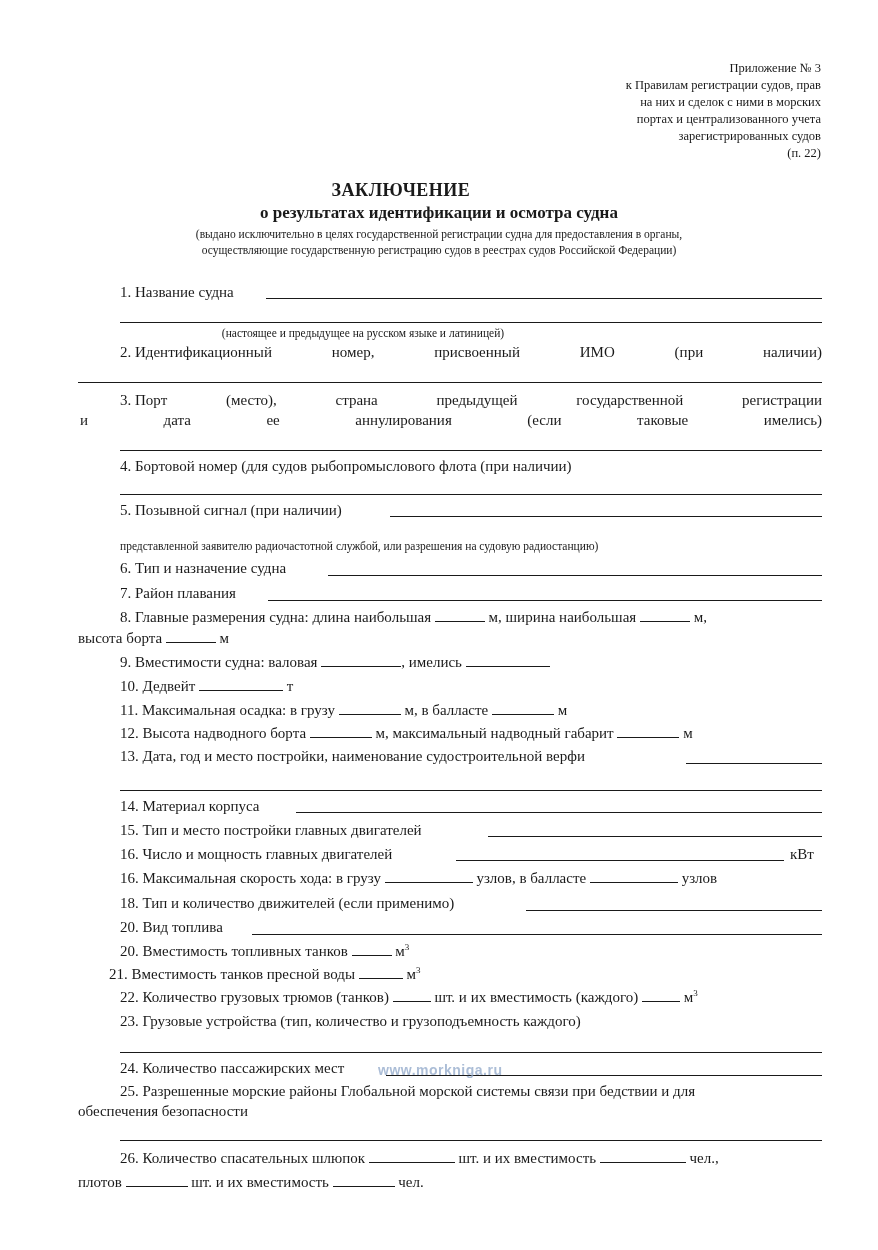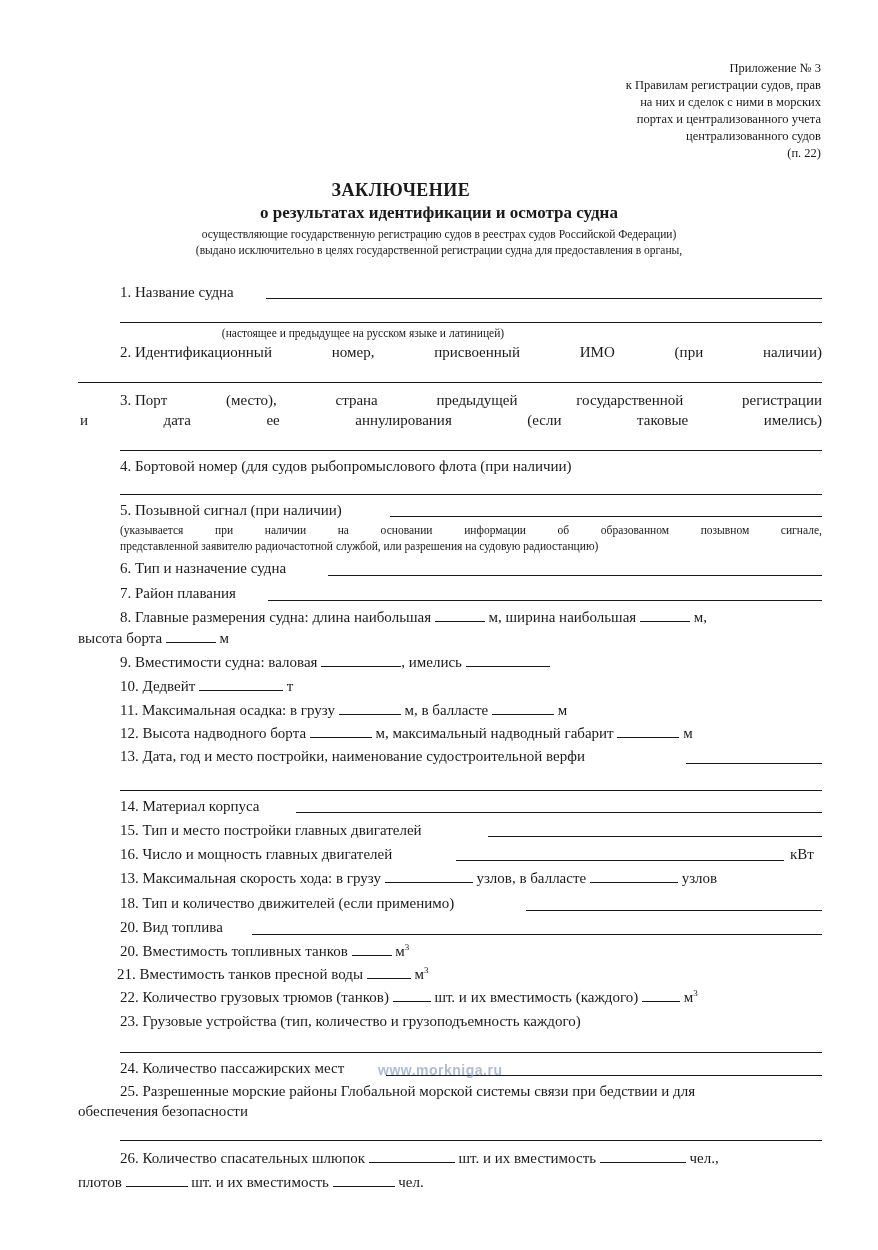--- a/index.html
+++ b/index.html
@@ -26,29 +26,29 @@
 </head>
 <body>
 
 <div class="page">
 
   <div class="appendix">
     <div>Приложение № 3</div>
     <div>к Правилам регистрации судов, прав</div>
     <div>на них и сделок с ними в морских</div>
     <div>портах и централизованного учета</div>
-    <div>централизованного судов</div>
+    <div>зарегистрированных судов</div>
     <div>(п. 22)</div>
   </div>
 
   <div class="title">ЗАКЛЮЧЕНИЕ</div>
   <div class="subtitle">о результатах идентификации и осмотра судна</div>
   <div class="note-top">
+    <div>(выдано исключительно в целях государственной регистрации судна для предоставления в органы,</div>
     <div>осуществляющие государственную регистрацию судов в реестрах судов Российской Федерации)</div>
-    <div>(выдано исключительно в целях государственной регистрации судна для предоставления в органы,</div>
   </div>
 
   <div class="line" style="left:120px; top:282px;">1. Название судна</div>
   <div class="rule" style="left:266px; width:556px; top:298px;"></div>
   <div class="rule" style="left:120px; width:702px; top:322px;"></div>
   <div class="small" style="left:0; width:726px; text-align:center; top:325px;">(настоящее и предыдущее на русском языке и латиницей)</div>
 
   <div class="just" style="left:120px; width:702px; top:342px;">
     <span>2. Идентификационный</span>
     <span>номер,</span>
@@ -76,32 +76,20 @@
     <span>таковые</span>
     <span>имелись)</span>
   </div>
   <div class="rule" style="left:120px; width:702px; top:450px;"></div>
 
   <div class="line" style="left:120px; top:456px;">4. Бортовой номер (для судов рыбопромыслового флота (при наличии)</div>
   <div class="rule" style="left:120px; width:702px; top:494px;"></div>
 
   <div class="line" style="left:120px; top:500px;">5. Позывной сигнал (при наличии)</div>
   <div class="rule" style="left:390px; width:432px; top:516px;"></div>
-  <div class="just" style="left:120px; width:702px; top:522px; font-size:11.5px; line-height:16px;">
-    <span>(указывается</span>
-    <span>при</span>
-    <span>наличии</span>
-    <span>на</span>
-    <span>основании</span>
-    <span>информации</span>
-    <span>об</span>
-    <span>образованном</span>
-    <span>позывном</span>
-    <span>сигнале,</span>
-  </div>
   <div class="small" style="left:120px; top:538px;">представленной заявителю радиочастотной службой, или разрешения на судовую радиостанцию)</div>
 
   <div class="line" style="left:120px; top:558px;">6. Тип и назначение судна</div>
   <div class="rule" style="left:328px; width:494px; top:575px;"></div>
 
   <div class="line" style="left:120px; top:583px;">7. Район плавания</div>
   <div class="rule" style="left:268px; width:554px; top:600px;"></div>
 
   <div class="line" style="left:120px; top:607px;">
     <span>8. Главные размерения судна: длина наибольшая</span>
@@ -152,40 +140,40 @@
   <div class="rule" style="left:296px; width:526px; top:812px;"></div>
 
   <div class="line" style="left:120px; top:820px;">15. Тип и место постройки главных двигателей</div>
   <div class="rule" style="left:488px; width:334px; top:836px;"></div>
 
   <div class="line" style="left:120px; top:844px;">16. Число и мощность главных двигателей</div>
   <div class="rule" style="left:456px; width:328px; top:860px;"></div>
   <div class="line" style="left:790px; top:844px;">кВт</div>
 
   <div class="line" style="left:120px; top:868px;">
-    <span>13. Максимальная скорость хода: в грузу</span>
+    <span>16. Максимальная скорость хода: в грузу</span>
     <span class="blank" style="width:88px;"></span>
     <span>узлов, в балласте</span>
     <span class="blank" style="width:88px;"></span>
     <span>узлов</span>
   </div>
 
   <div class="line" style="left:120px; top:893px;">18. Тип и количество движителей (если применимо)</div>
   <div class="rule" style="left:526px; width:296px; top:910px;"></div>
 
   <div class="line" style="left:120px; top:917px;">20. Вид топлива</div>
   <div class="rule" style="left:252px; width:570px; top:934px;"></div>
 
   <div class="line" style="left:120px; top:941px;">
     <span>20. Вместимость топливных танков</span>
     <span class="blank" style="width:40px;"></span>
     <span>м</span><sup>3</sup>
   </div>
 
-  <div class="line" style="left:117px; top:964px;">
+  <div class="line" style="left:109px; top:964px;">
     <span>21. Вместимость танков пресной воды</span>
     <span class="blank" style="width:44px;"></span>
     <span>м</span><sup>3</sup>
   </div>
 
   <div class="line" style="left:120px; top:987px;">
     <span>22. Количество грузовых трюмов (танков)</span>
     <span class="blank" style="width:38px;"></span>
     <span>шт. и их вместимость (каждого)</span>
     <span class="blank" style="width:38px;"></span>

